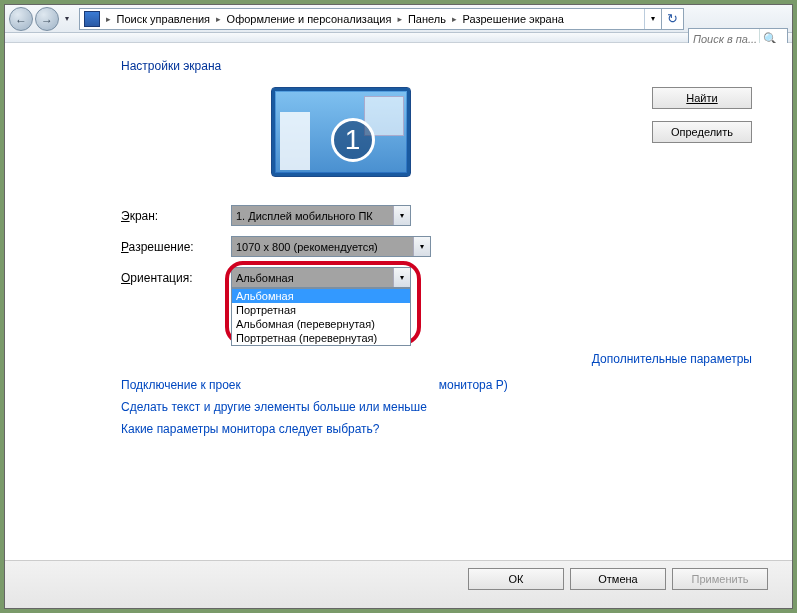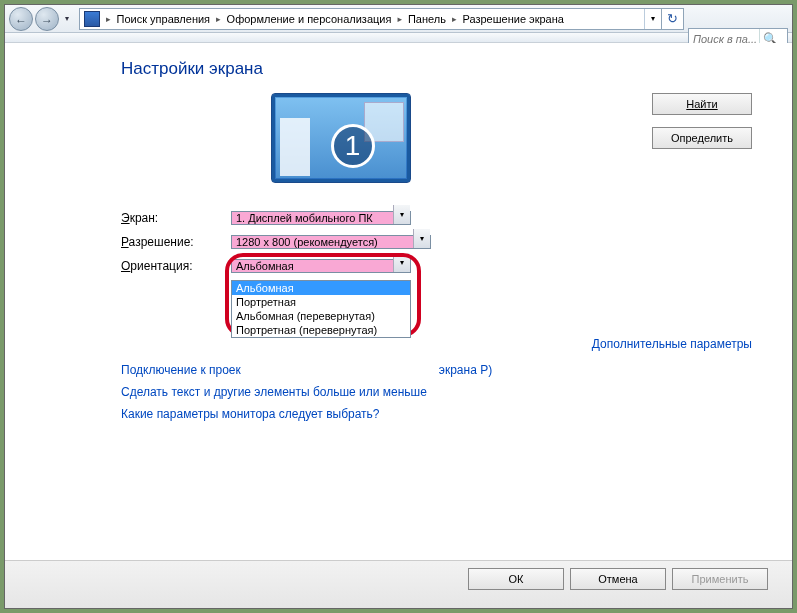--- a/index.html
+++ b/index.html
@@ -14,34 +14,34 @@
   .pathseg { padding: 0 4px; white-space: nowrap; cursor: pointer; }
   .patharrow { color: #555; font-size: 9px; padding: 0 2px; }
   .refresh { width: 22px; height: 22px; border-left: 1px solid #8fa4b8; display: flex; align-items: center; justify-content: center; color: #2a5aa5; font-size: 13px; cursor: pointer; }
   .searchbox { width: 100px; height: 22px; border: 1px solid #8fa4b8; background: #fff; margin-left: 4px; display: flex; align-items: center; margin-top: 40px; }
   .searchbox input { border: none; width: 70px; font-size: 11px; font-style: italic; color: #888; padding-left: 4px; outline: none; }
   .searchbtn { width: 22px; height: 20px; border-left: 1px solid #cdd; display:flex; align-items:center; justify-content:center; color:#2a5aa5; font-size:12px; cursor:pointer;}
   
   .toolstrip { height: 10px; background: linear-gradient(#f8fafc,#e4ebf2); border-bottom: 1px solid #c8d0d8; }
   
   .content { position: absolute; left: 0; right: 0; top: 38px; bottom: 48px; background: #fff; padding: 16px 40px 10px 116px; }
-  .title { color: #003399; font-size: 17px; margin-bottom: 14px; }
+  .title { color: #003399; font-size: 12px; margin-bottom: 14px; }
   .preview-row { display: flex; align-items: flex-start; margin-bottom: 28px; position: relative; }
   .preview-outer { margin-left: 150px; }
   .monitor { width: 140px; height: 90px; border-radius: 4px; background: linear-gradient(#55a0e0,#2a70c0); border: 1px solid #1a4a8a; padding: 4px; position: relative; box-shadow: inset 0 0 0 3px #1a5aa0; }
   .moninner { width: 100%; height: 100%; background: linear-gradient(#7ec0f0,#4a90d0); position: relative; }
   .mnum { position:absolute; left:42%; top:32%; width:44px;height:44px;border-radius:50%; background:rgba(10,50,100,.55); border:3px solid #fff; color:#fff; font-size:28px; display:flex;align-items:center;justify-content:center; font-weight:300; }
   .mtask { position:absolute; left:4px; bottom:2px; top:20px; width:30px; background:rgba(255,255,255,.8);}
   .mwin { position:absolute; right:2px; top:4px; width:40px; height:40px; background:rgba(255,255,255,.6); border:1px solid #aac;}
   .rightbtns { position: absolute; right: 0; top: 0; width: 100px; }
   .btn { height: 22px; width: 100px; background: linear-gradient(#f8f8f8,#e4e4e4); border: 1px solid #888; font-size: 11px; margin-bottom: 12px; cursor: pointer; }
   .formrow { display: flex; align-items: center; margin-bottom: 10px; font-size: 12px; }
   .lbl { width: 110px; }
   .lbl .u { text-decoration: underline; }
-  .combo { position: relative; height: 14px; border: 1px solid #7a8fa3; background: #f9a8d4; display: flex; align-items: flex-end; font-size: 11px; }
+  .combo { position: relative; height: 21px; border: 1px solid #7a8fa3; background: #a3a3a3; display: flex; align-items: center; font-size: 11px; }
   .combo .txt { flex: 1; padding: 0 4px; white-space: nowrap; overflow: hidden; }
   .combo .drop { width: 17px; height: 19px; border-left: 1px solid #aab; background: linear-gradient(#f4f6f8,#d8dee6); display:flex;align-items:center;justify-content:center; font-size:8px; cursor:pointer;}
   .c1 { width: 180px; } .c2 { width: 200px; } .c3 { width: 180px; }
   .dd { position:absolute; left:-1px; top:20px; width:180px; border:1px solid #7a8fa3; background:#fff; z-index:5;}
   .dd div { padding: 1px 4px; font-size:11px; cursor:pointer;}
   .dd .sel { background:#3399ff; color:#fff; }
   .highlight { position:absolute; border: 4px solid #d00020; border-radius: 18px; pointer-events:none; }
   .link { color:#0048c0; font-size:12px; cursor:pointer; margin-top:8px; display:block;}
   .advlink { text-align:right; font-size:12px; color:#0048c0; cursor:pointer; margin-top:-2px; margin-bottom:12px;}
   
@@ -102,21 +102,21 @@
       <div class="lbl"><span class="u">Э</span><span>кран:</span></div>
       <div class="combo c1">
         <span class="txt">1. Дисплей мобильного ПК</span>
         <span class="drop">▾</span>
       </div>
     </div>
 
     <div class="formrow">
       <div class="lbl"><span class="u">Р</span><span>азрешение:</span></div>
       <div class="combo c2">
-        <span class="txt">1280 x 800 (рекомендуется)</span>
+        <span class="txt">1070 x 800 (рекомендуется)</span>
         <span class="drop">▾</span>
       </div>
     </div>
 
     <div class="formrow" style="position:relative;">
       <div class="lbl"><span class="u">О</span><span>риентация:</span></div>
       <div class="combo c3">
         <span class="txt">Альбомная</span>
         <span class="drop">▾</span>
         <div class="dd">
@@ -126,21 +126,21 @@
           <div>Портретная (перевернутая)</div>
         </div>
       </div>
       <div class="highlight" style="left:104px; top:-6px; width:196px; height:84px;"></div>
     </div>
 
     <div style="height:56px"></div>
     <div class="advlink">Дополнительные параметры</div>
 
     <span class="link">
-      <span>Подключение к проек</span><span style="visibility:hidden">xxxxxxxxxxxxxxxxxxxxxxxxxxxxxxxxx</span><span>экрана P)</span>
+      <span>Подключение к проек</span><span style="visibility:hidden">xxxxxxxxxxxxxxxxxxxxxxxxxxxxxxxxx</span><span>монитора P)</span>
     </span>
     <span class="link">Сделать текст и другие элементы больше или меньше</span>
     <span class="link">Какие параметры монитора следует выбрать?</span>
   </div>
 
   <div class="bottombar">
     <button class="btn">ОК</button>
     <button class="btn">Отмена</button>
     <button class="btn disabled">Применить</button>
   </div>

